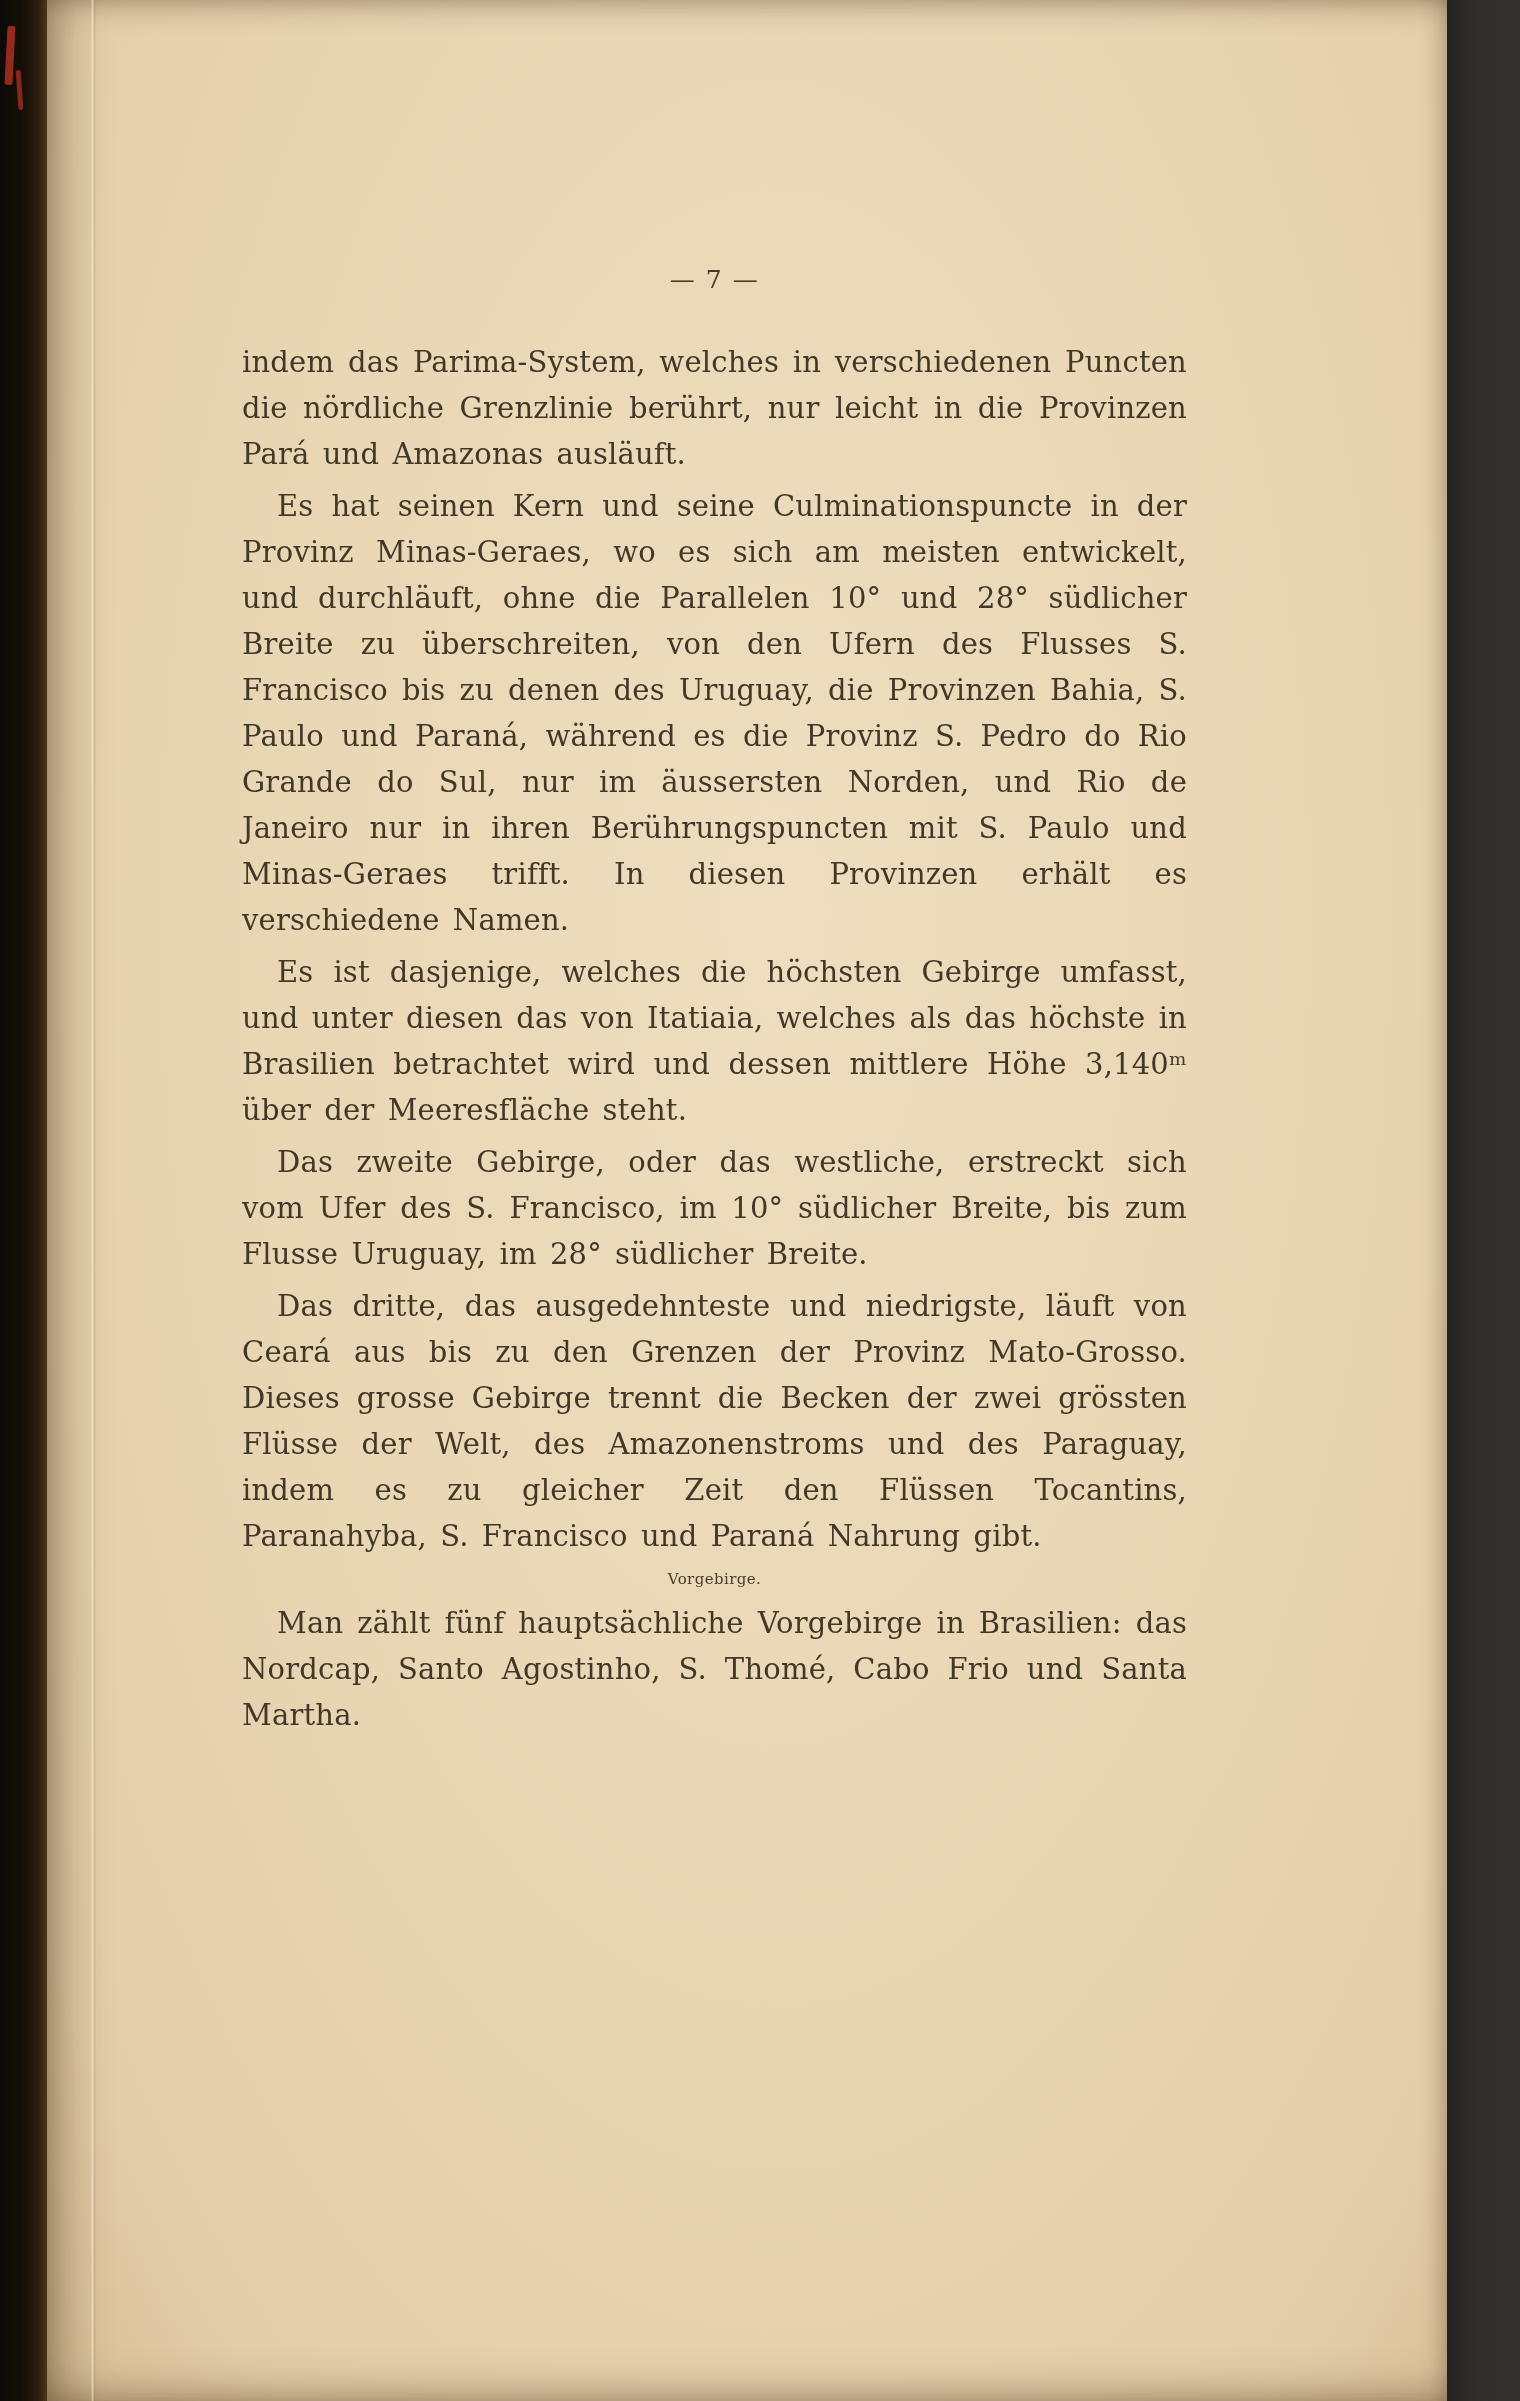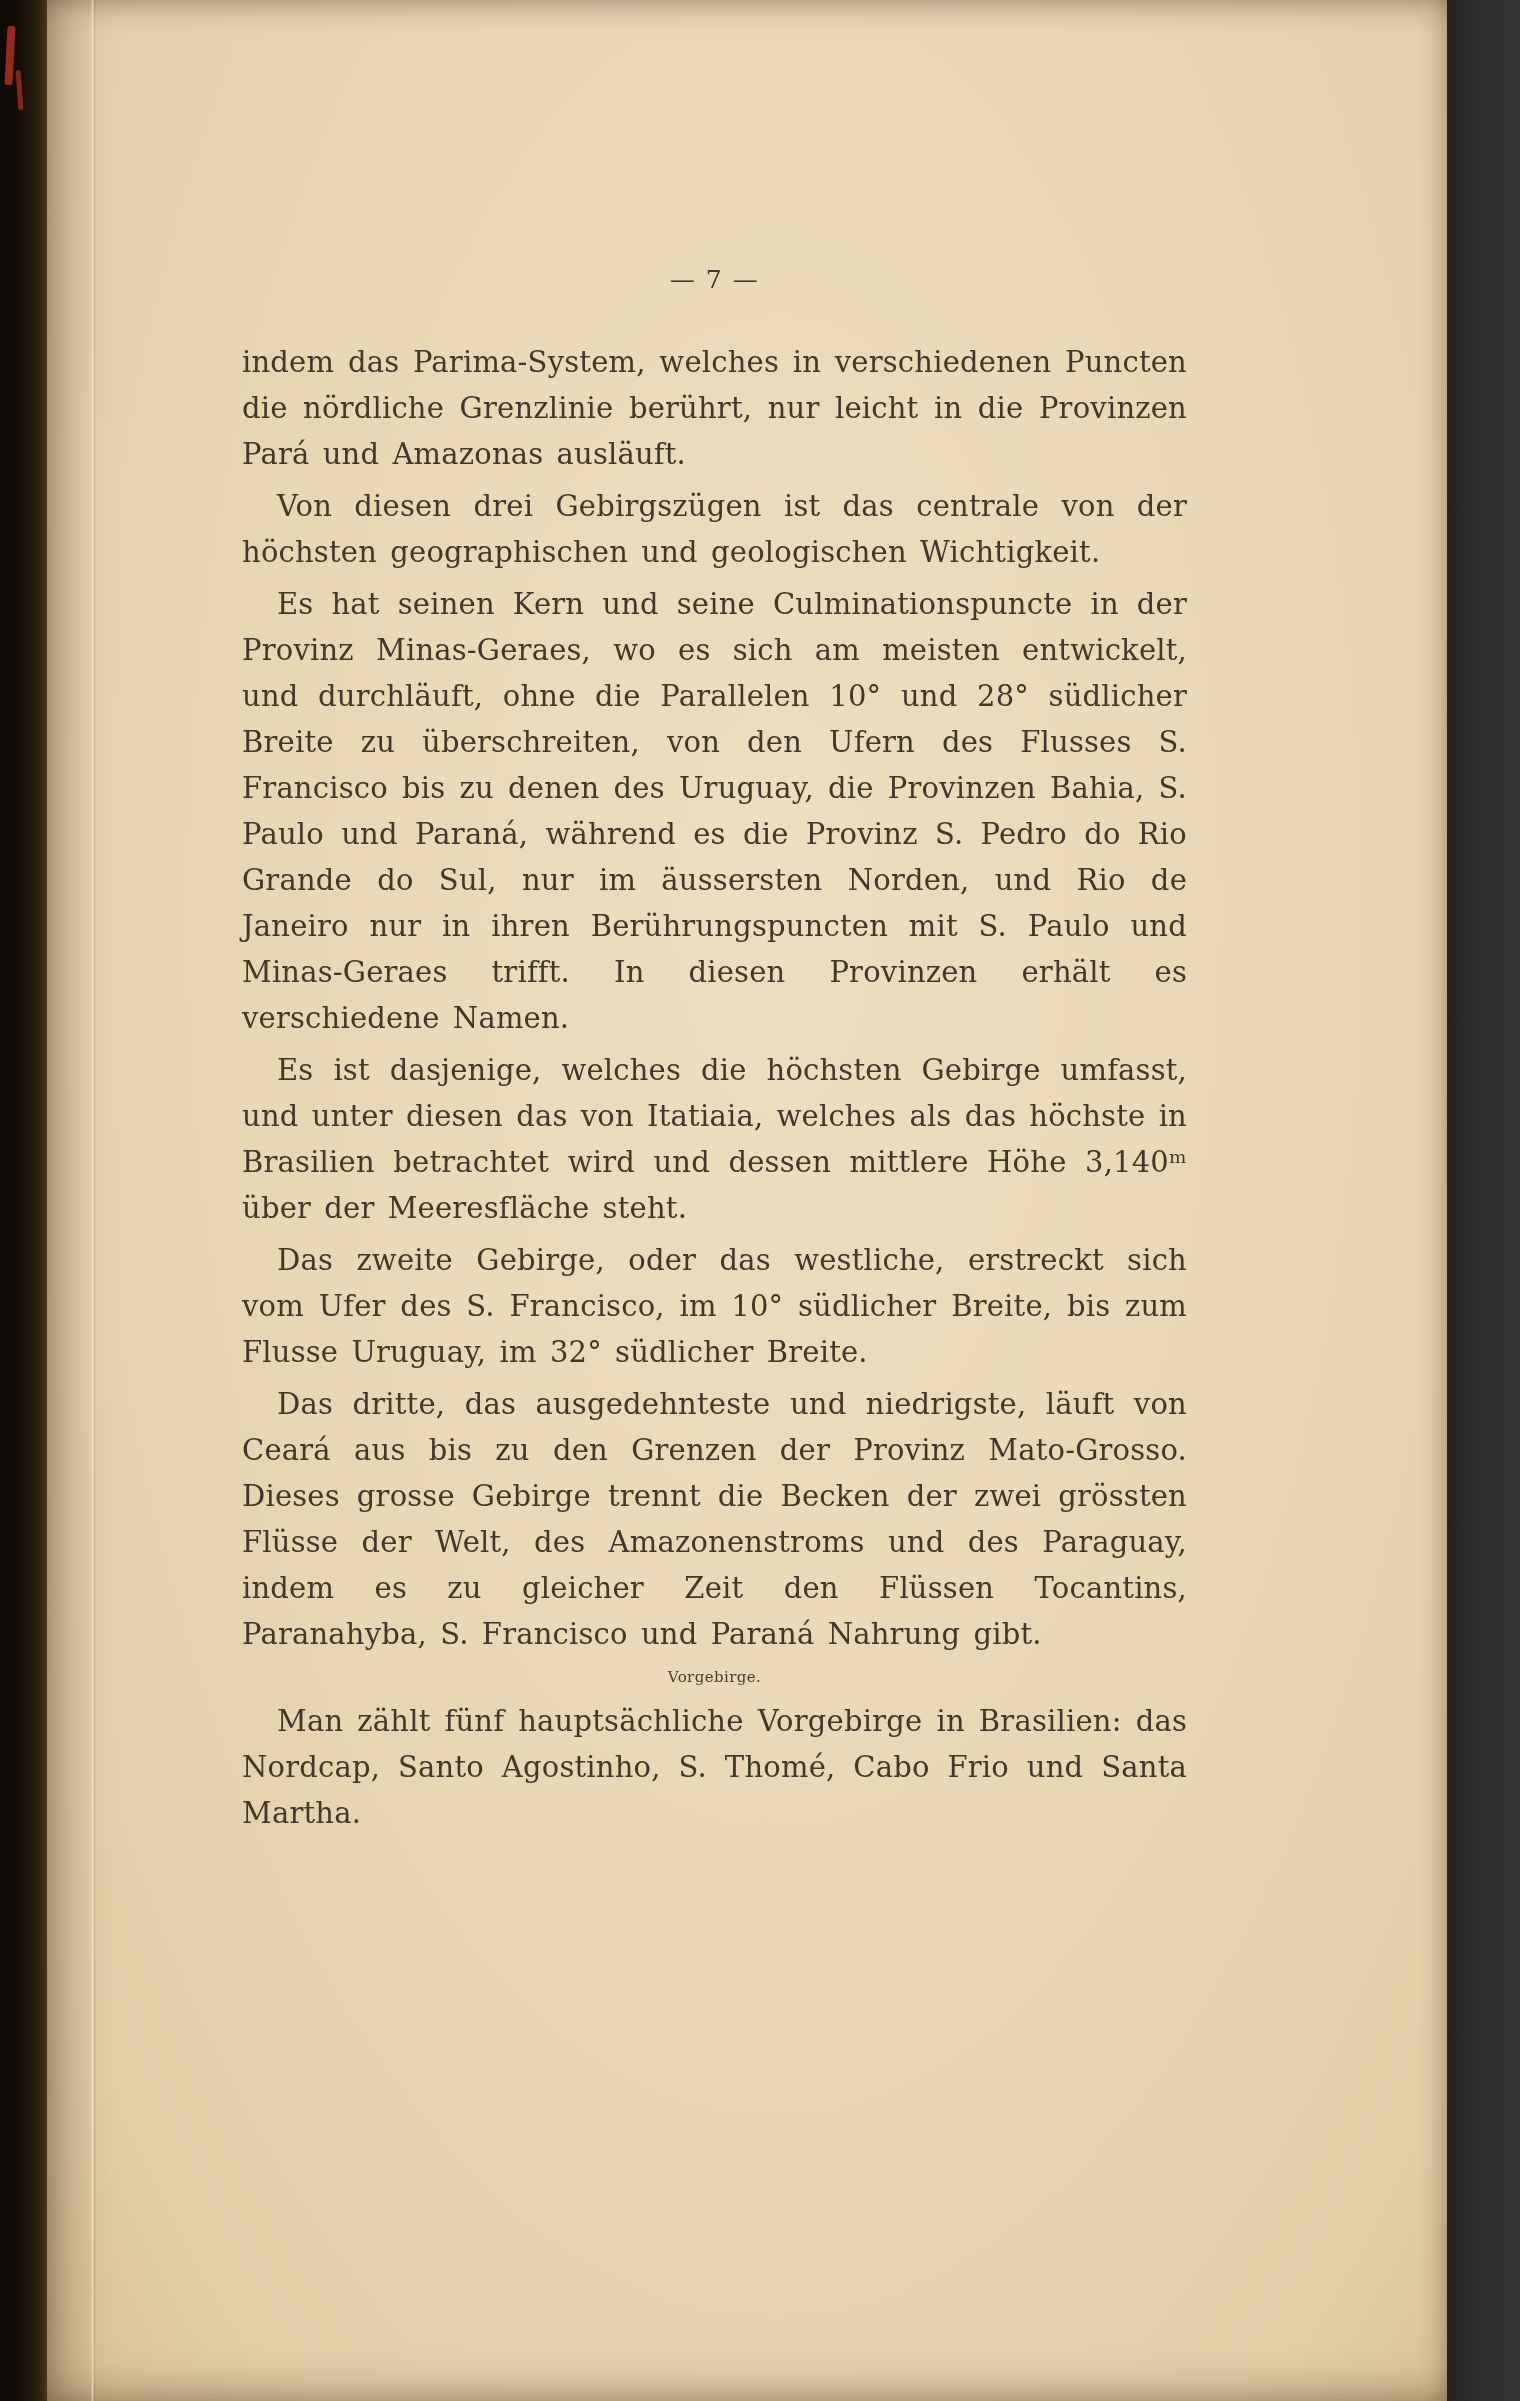--- a/index.html
+++ b/index.html
@@ -129,24 +129,23 @@
     <div class="red-mark-2"></div>
   </div>
 
   <div class="paper">
     <div class="crease"></div>
 
     <div class="page-number">— 7 —</div>
 
     <div class="text-block">
       <p class="no-indent">indem das Parima-System, welches in verschiedenen Puncten die nördliche Grenzlinie berührt, nur leicht in die Provinzen Pará und Amazonas ausläuft.</p>
-      <p class="indent">Von diesen drei Gebirgszügen ist das centrale von der höchsten geographischen und geologischen Wichtigkeit.</p>
       <p class="indent">Es hat seinen Kern und seine Culminationspuncte in der Provinz Minas-Geraes, wo es sich am meisten entwickelt, und durchläuft, ohne die Parallelen 10° und 28° südlicher Breite zu überschreiten, von den Ufern des Flusses S. Francisco bis zu denen des Uruguay, die Provinzen Bahia, S. Paulo und Paraná, während es die Provinz S. Pedro do Rio Grande do Sul, nur im äussersten Norden, und Rio de Janeiro nur in ihren Berührungspuncten mit S. Paulo und Minas-Geraes trifft. In diesen Provinzen erhält es verschiedene Namen.</p>
       <p class="indent">Es ist dasjenige, welches die höchsten Gebirge umfasst, und unter diesen das von Itatiaia, welches als das höchste in Brasilien betrachtet wird und dessen mittlere Höhe 3,140ᵐ über der Meeresfläche steht.</p>
-      <p class="indent">Das zweite Gebirge, oder das westliche, erstreckt sich vom Ufer des S. Francisco, im 10° südlicher Breite, bis zum Flusse Uruguay, im 32° südlicher Breite.</p>
+      <p class="indent">Das zweite Gebirge, oder das westliche, erstreckt sich vom Ufer des S. Francisco, im 10° südlicher Breite, bis zum Flusse Uruguay, im 28° südlicher Breite.</p>
       <p class="indent">Das dritte, das ausgedehnteste und niedrigste, läuft von Ceará aus bis zu den Grenzen der Provinz Mato-Grosso. Dieses grosse Gebirge trennt die Becken der zwei grössten Flüsse der Welt, des Amazonenstroms und des Paraguay, indem es zu gleicher Zeit den Flüssen Tocantins, Paranahyba, S. Francisco und Paraná Nahrung gibt.</p>
 
       <p class="section-heading">Vorgebirge.</p>
 
       <p class="indent">Man zählt fünf hauptsächliche Vorgebirge in Brasilien: das Nordcap, Santo Agostinho, S. Thomé, Cabo Frio und Santa Martha.</p>
     </div>
   </div>
 
   <div class="edge-right"></div>
 

